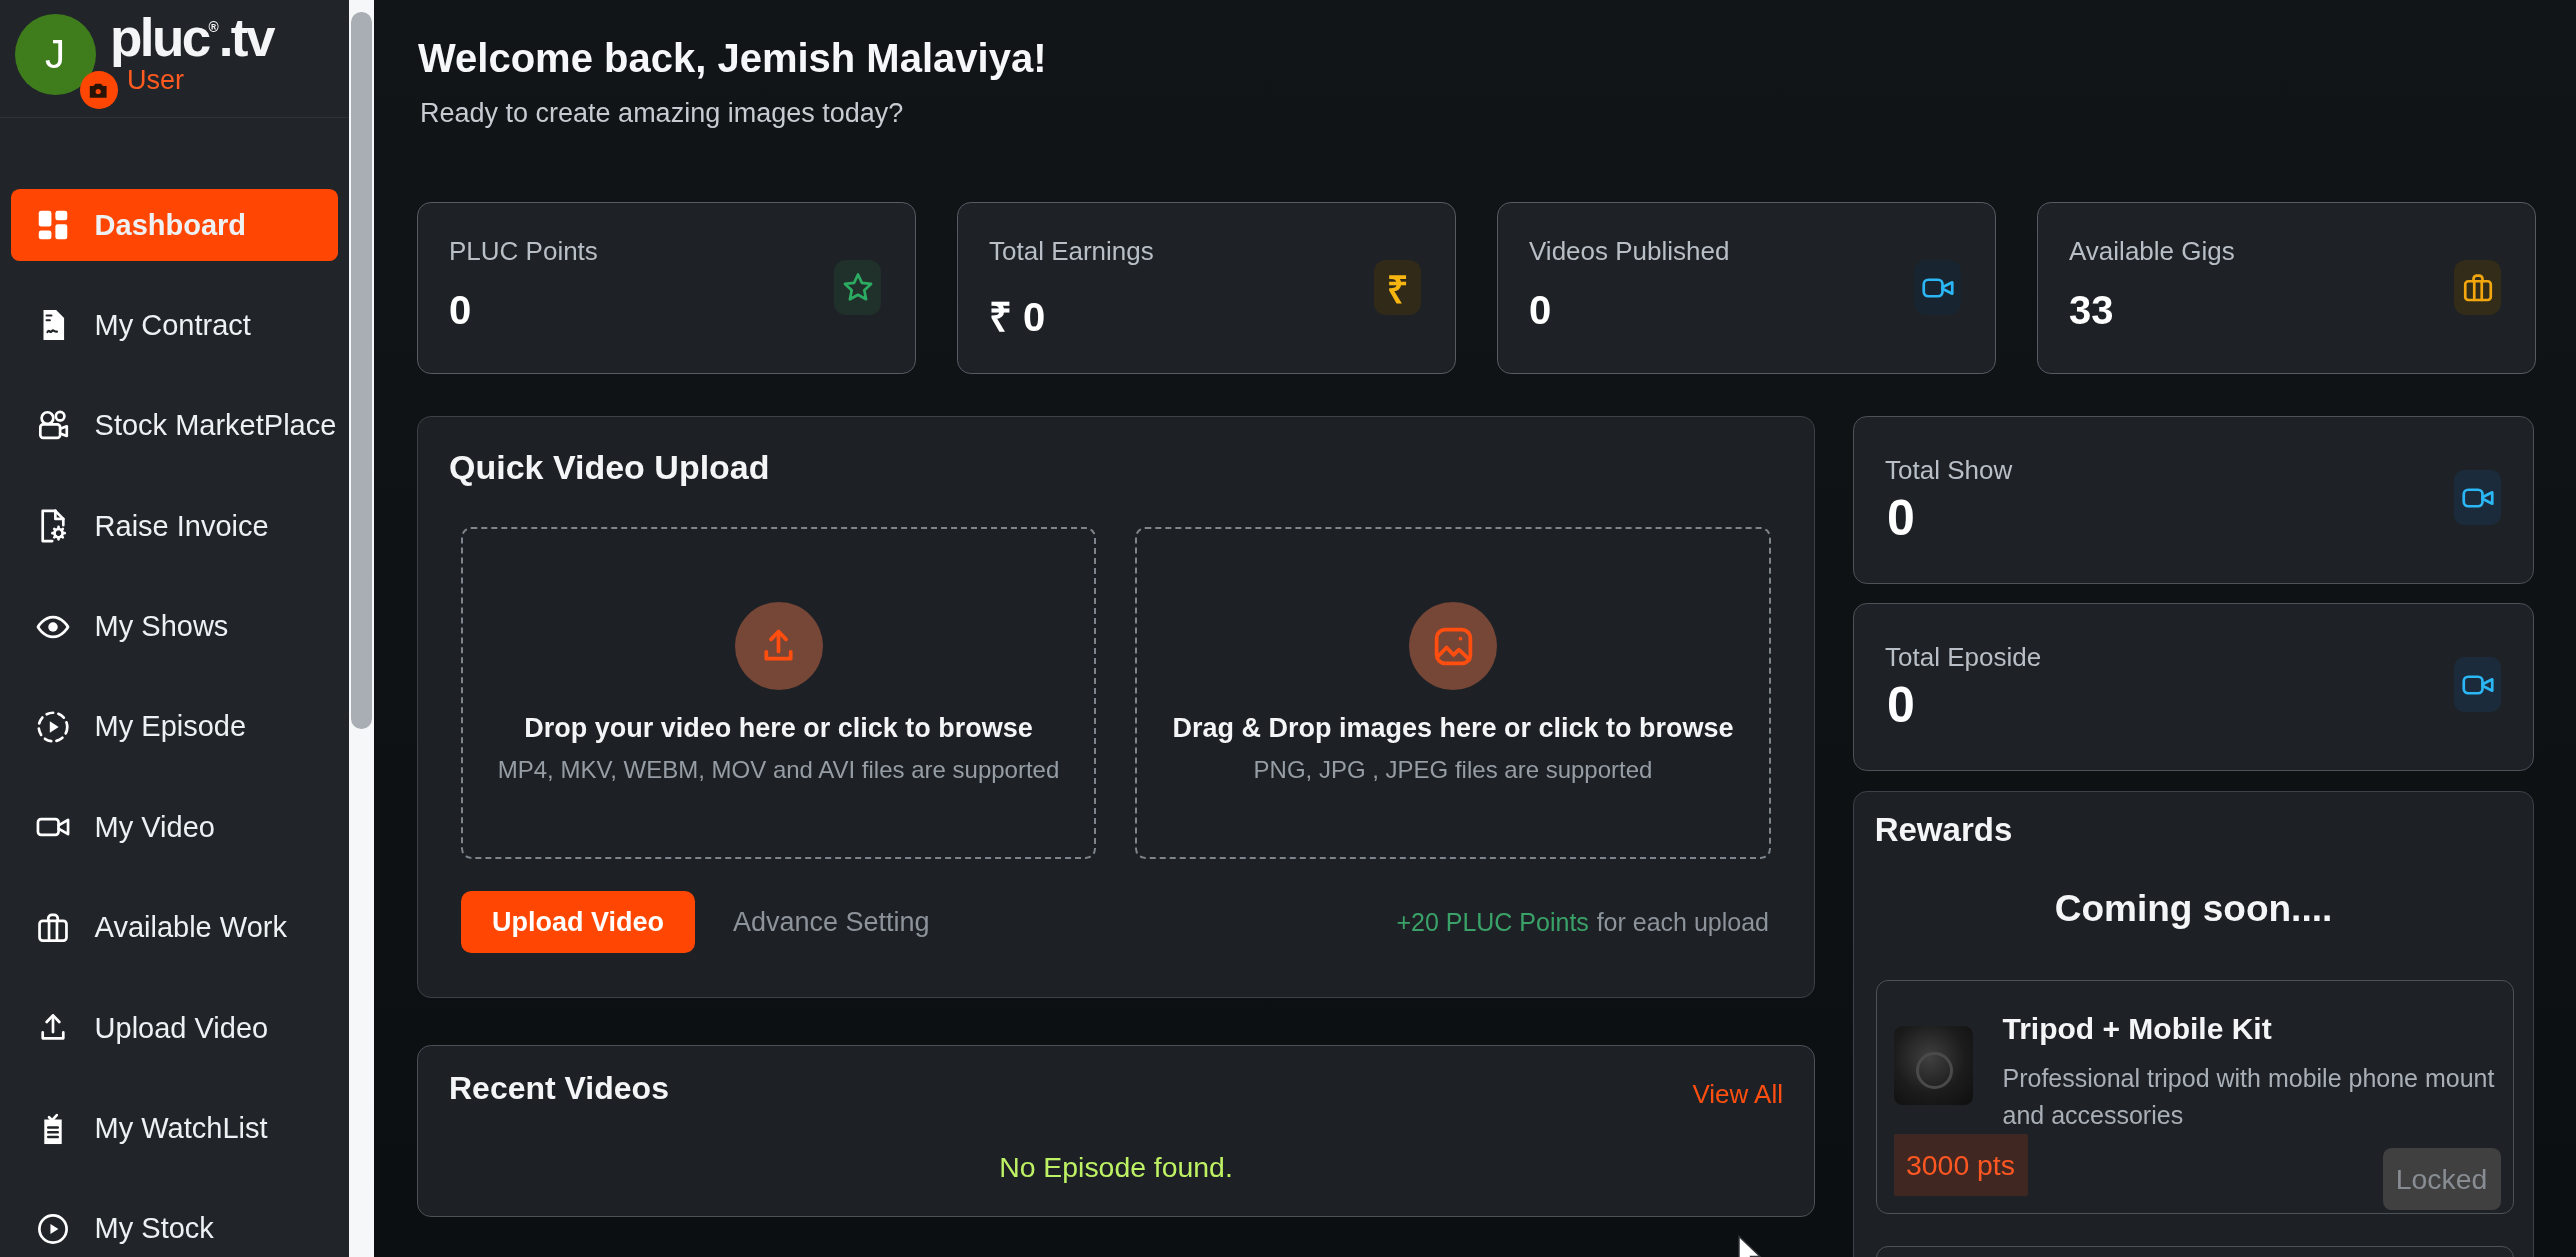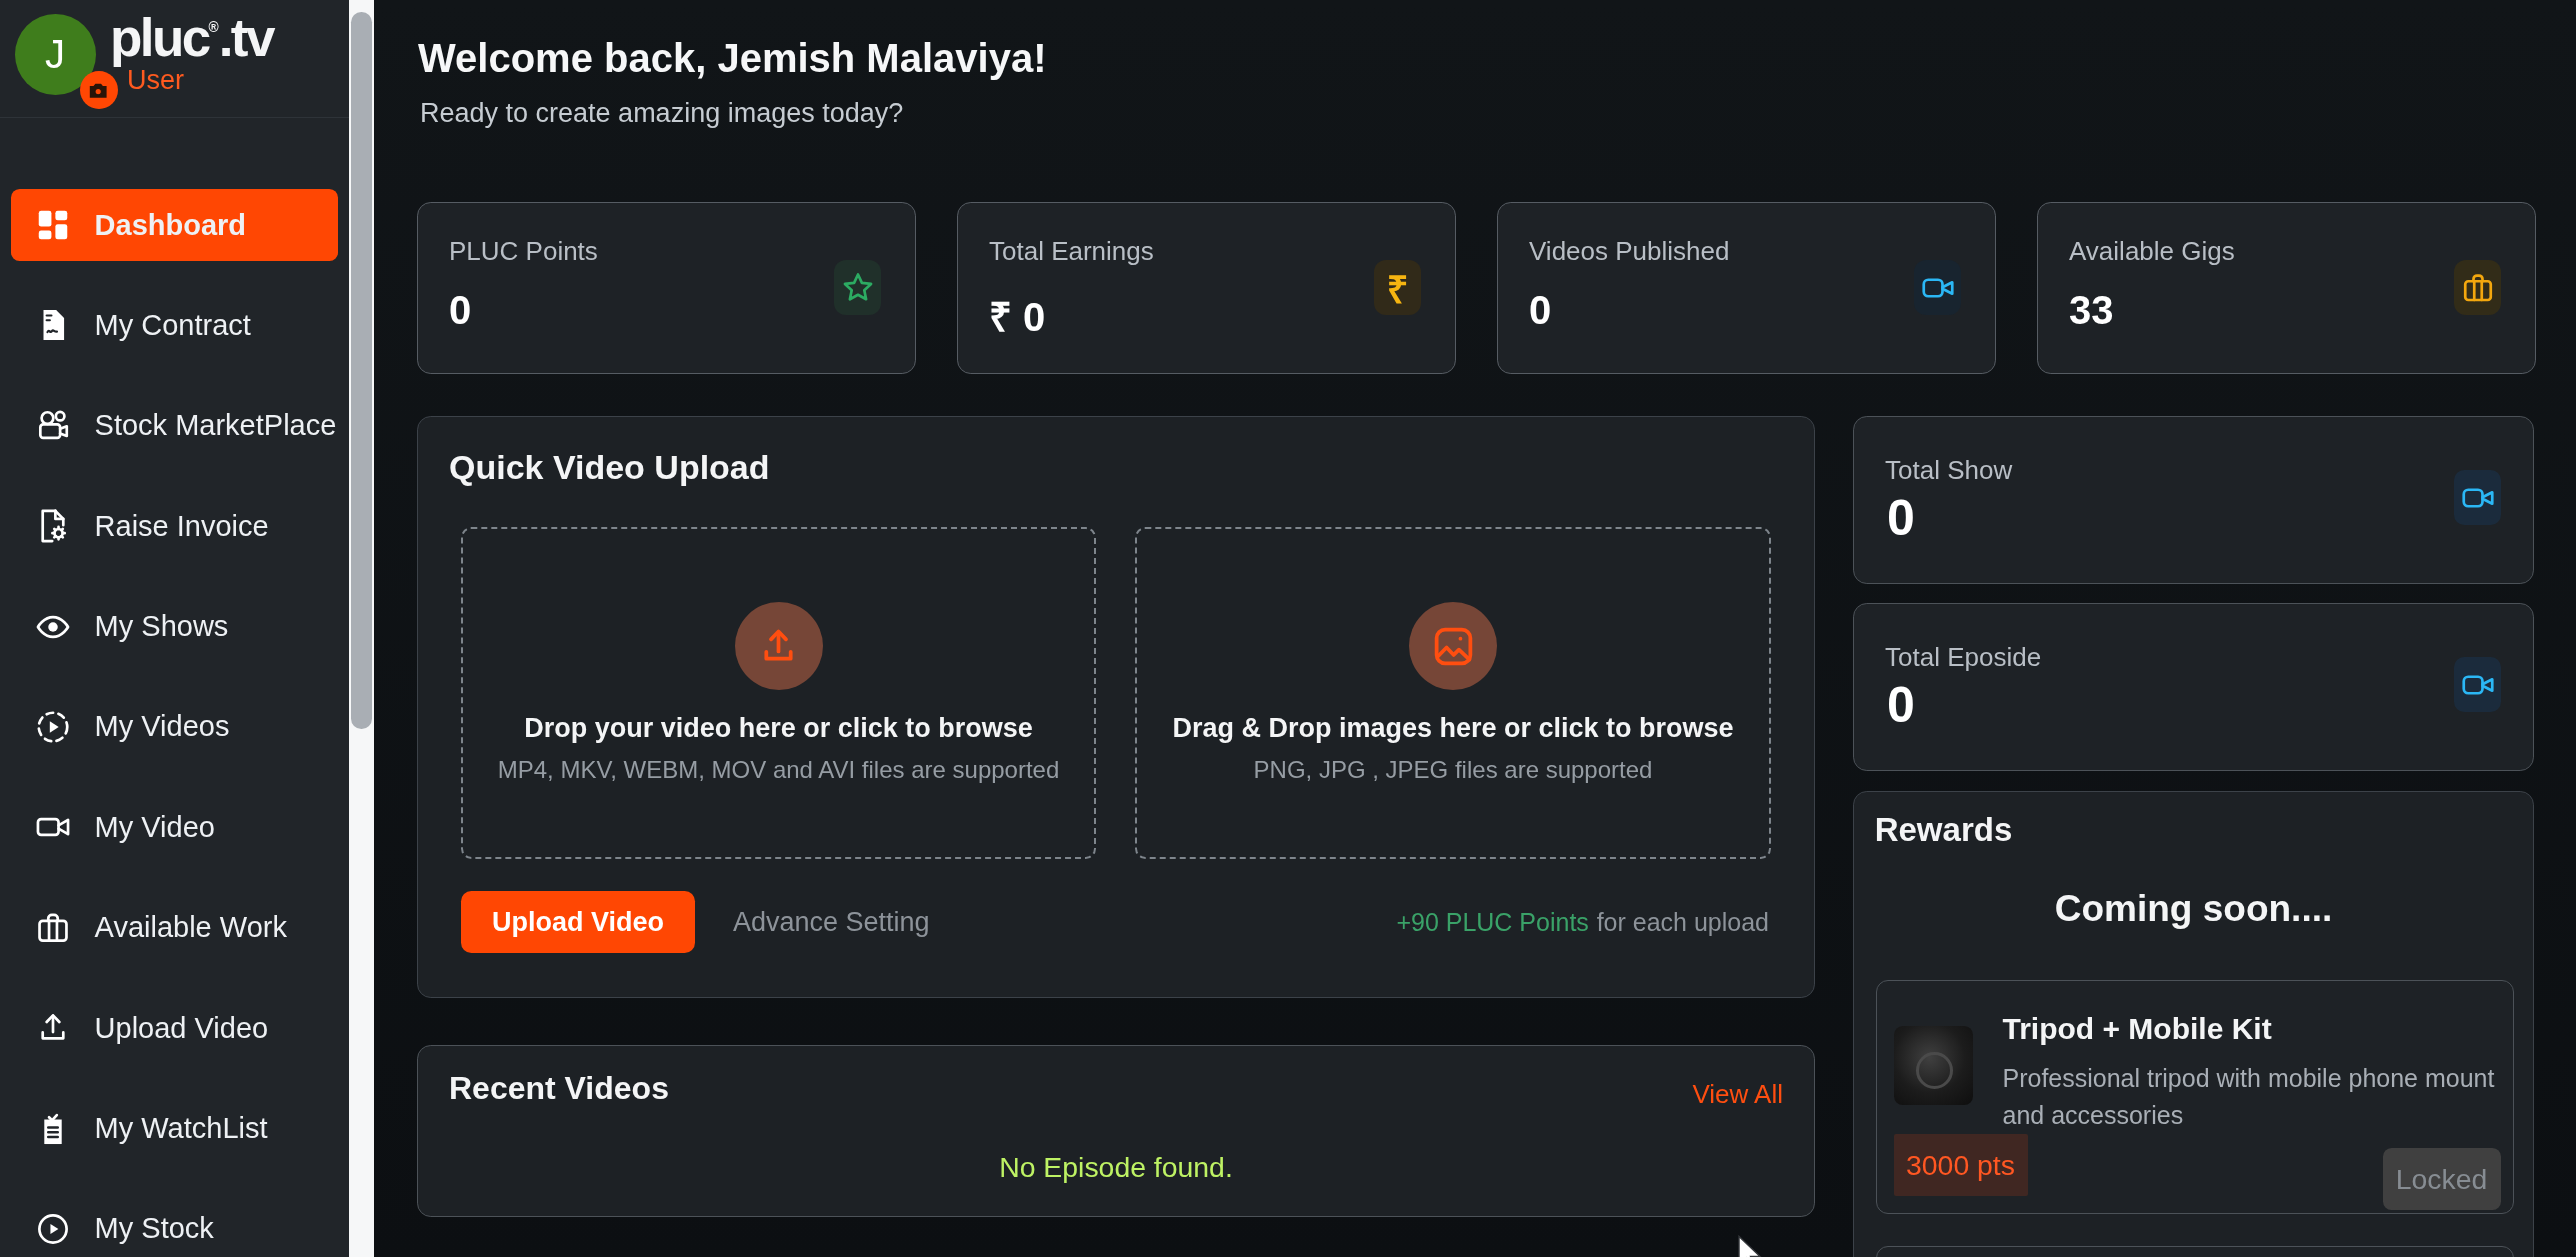--- a/index.html
+++ b/index.html
@@ -189,21 +189,21 @@
       <span>My Shows</span>
     </div>
 
     <div class="menu-item">
       <span class="mi-icon">
         <svg viewBox="0 0 24 24">
           <circle cx="12" cy="12" r="9" stroke-dasharray="4.2 3.4"></circle>
           <path d="M10 8.4l5.6 3.6-5.6 3.6z" fill="#fff" stroke="none"></path>
         </svg>
       </span>
-      <span>My Videos</span>
+      <span>My Episode</span>
     </div>
 
     <div class="menu-item">
       <span class="mi-icon">
         <svg viewBox="0 0 24 24">
           <rect x="2.5" y="7" width="13" height="10" rx="2"></rect>
           <path d="M15.5 11l6-3.5v9l-6-3.5"></path>
         </svg>
       </span>
       <span>My Video</span>
@@ -324,21 +324,21 @@
           <path d="M3.5 17.5l4.8-5 3.8 4 2.8-2.8 5.6 5.3"></path>
         </svg>
     </div>
     <div class="dz-title">Drag &amp; Drop images here or click to browse</div>
     <div class="dz-sub">PNG, JPG , JPEG files are supported</div>
   </div>
 
   <button class="upload-btn">Upload Video</button>
   <div class="advance-setting">Advance Setting</div>
   <div class="points-note">
-    <span class="points-green">+90 PLUC Points</span>
+    <span class="points-green">+20 PLUC Points</span>
     <span class="points-gray">for each upload</span>
   </div>
 </section>
 
 <section class="abs recent-panel">
   <div class="recent-title">Recent Videos</div>
   <div class="view-all">View All</div>
   <div class="no-episode">No Episode found.</div>
 </section>
 

